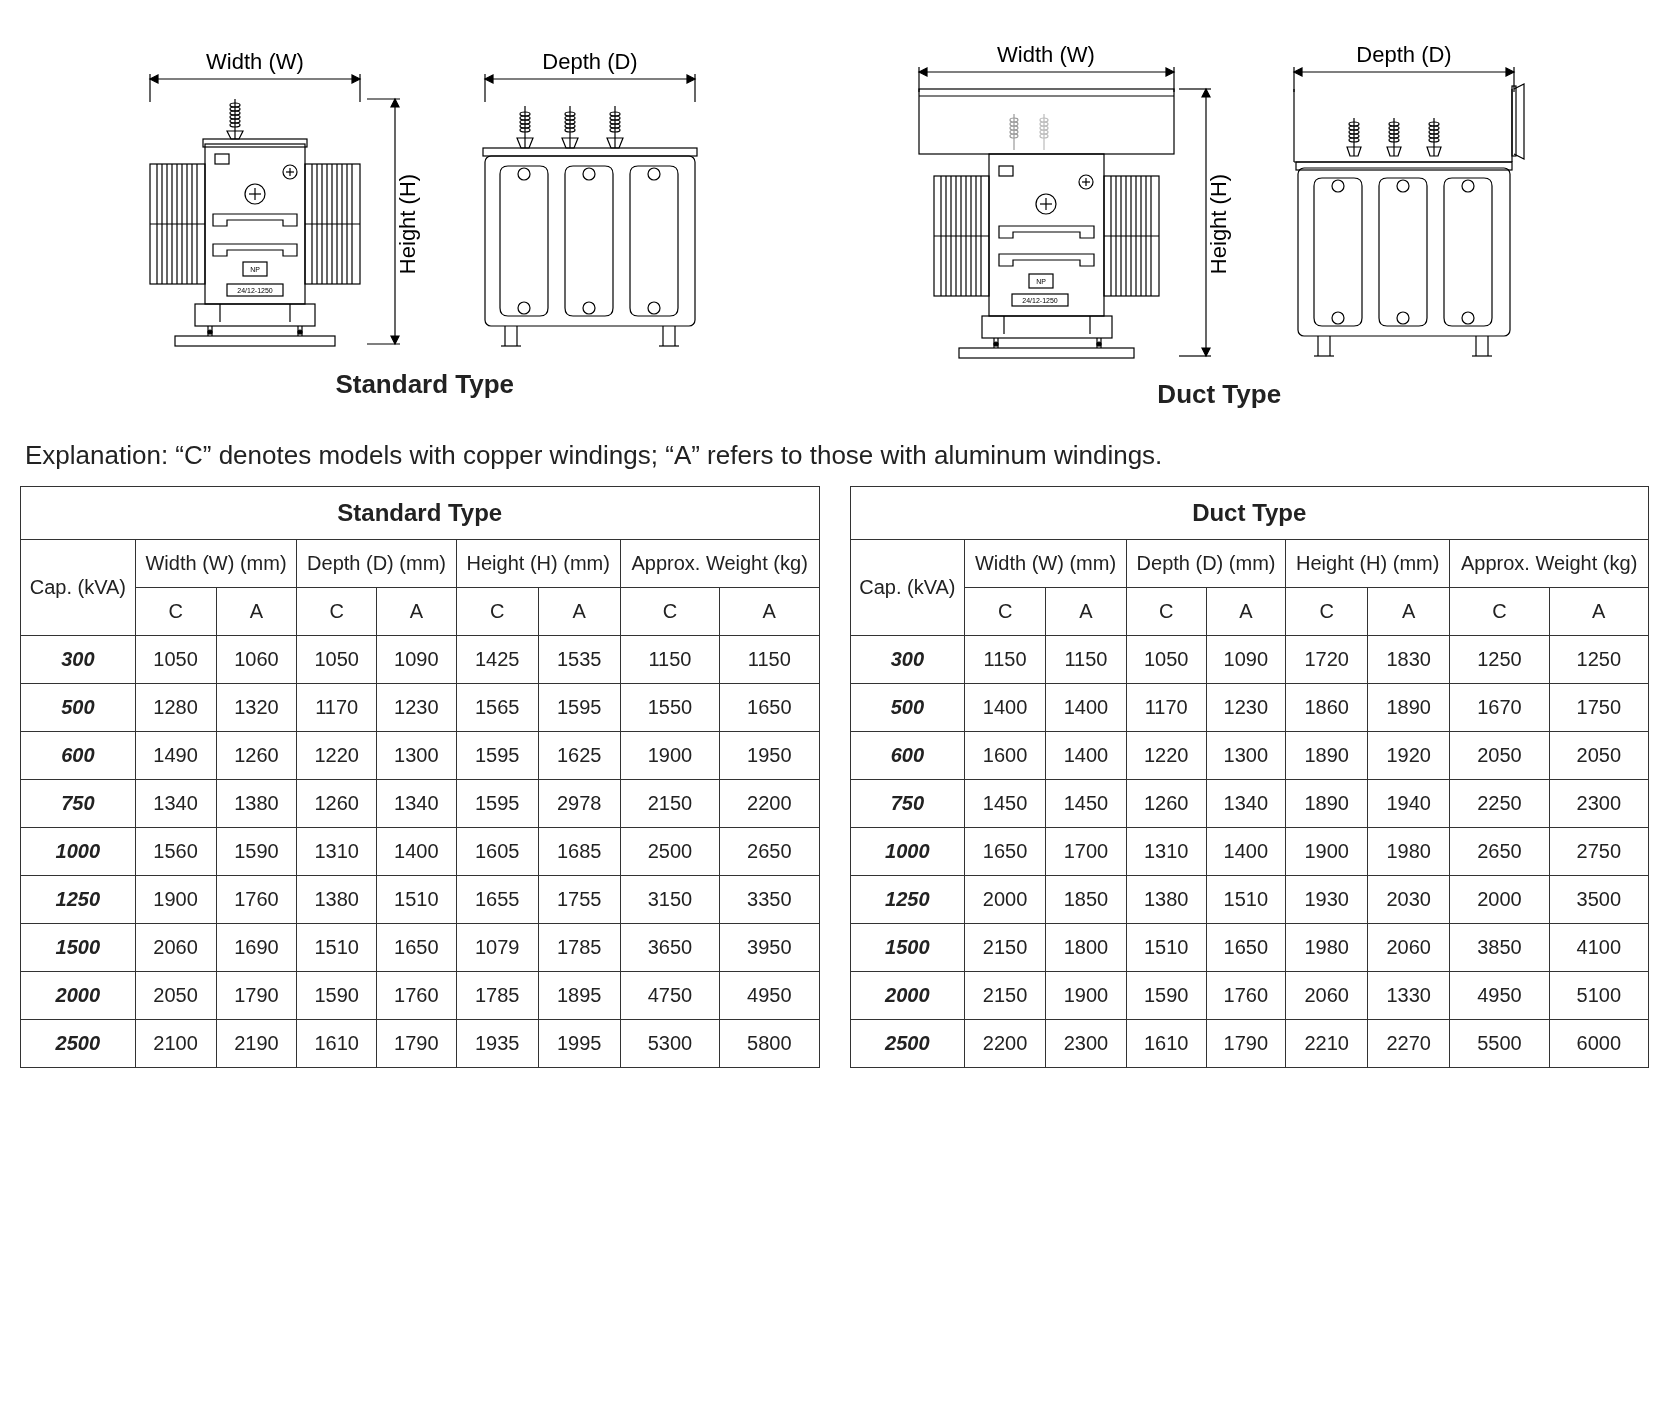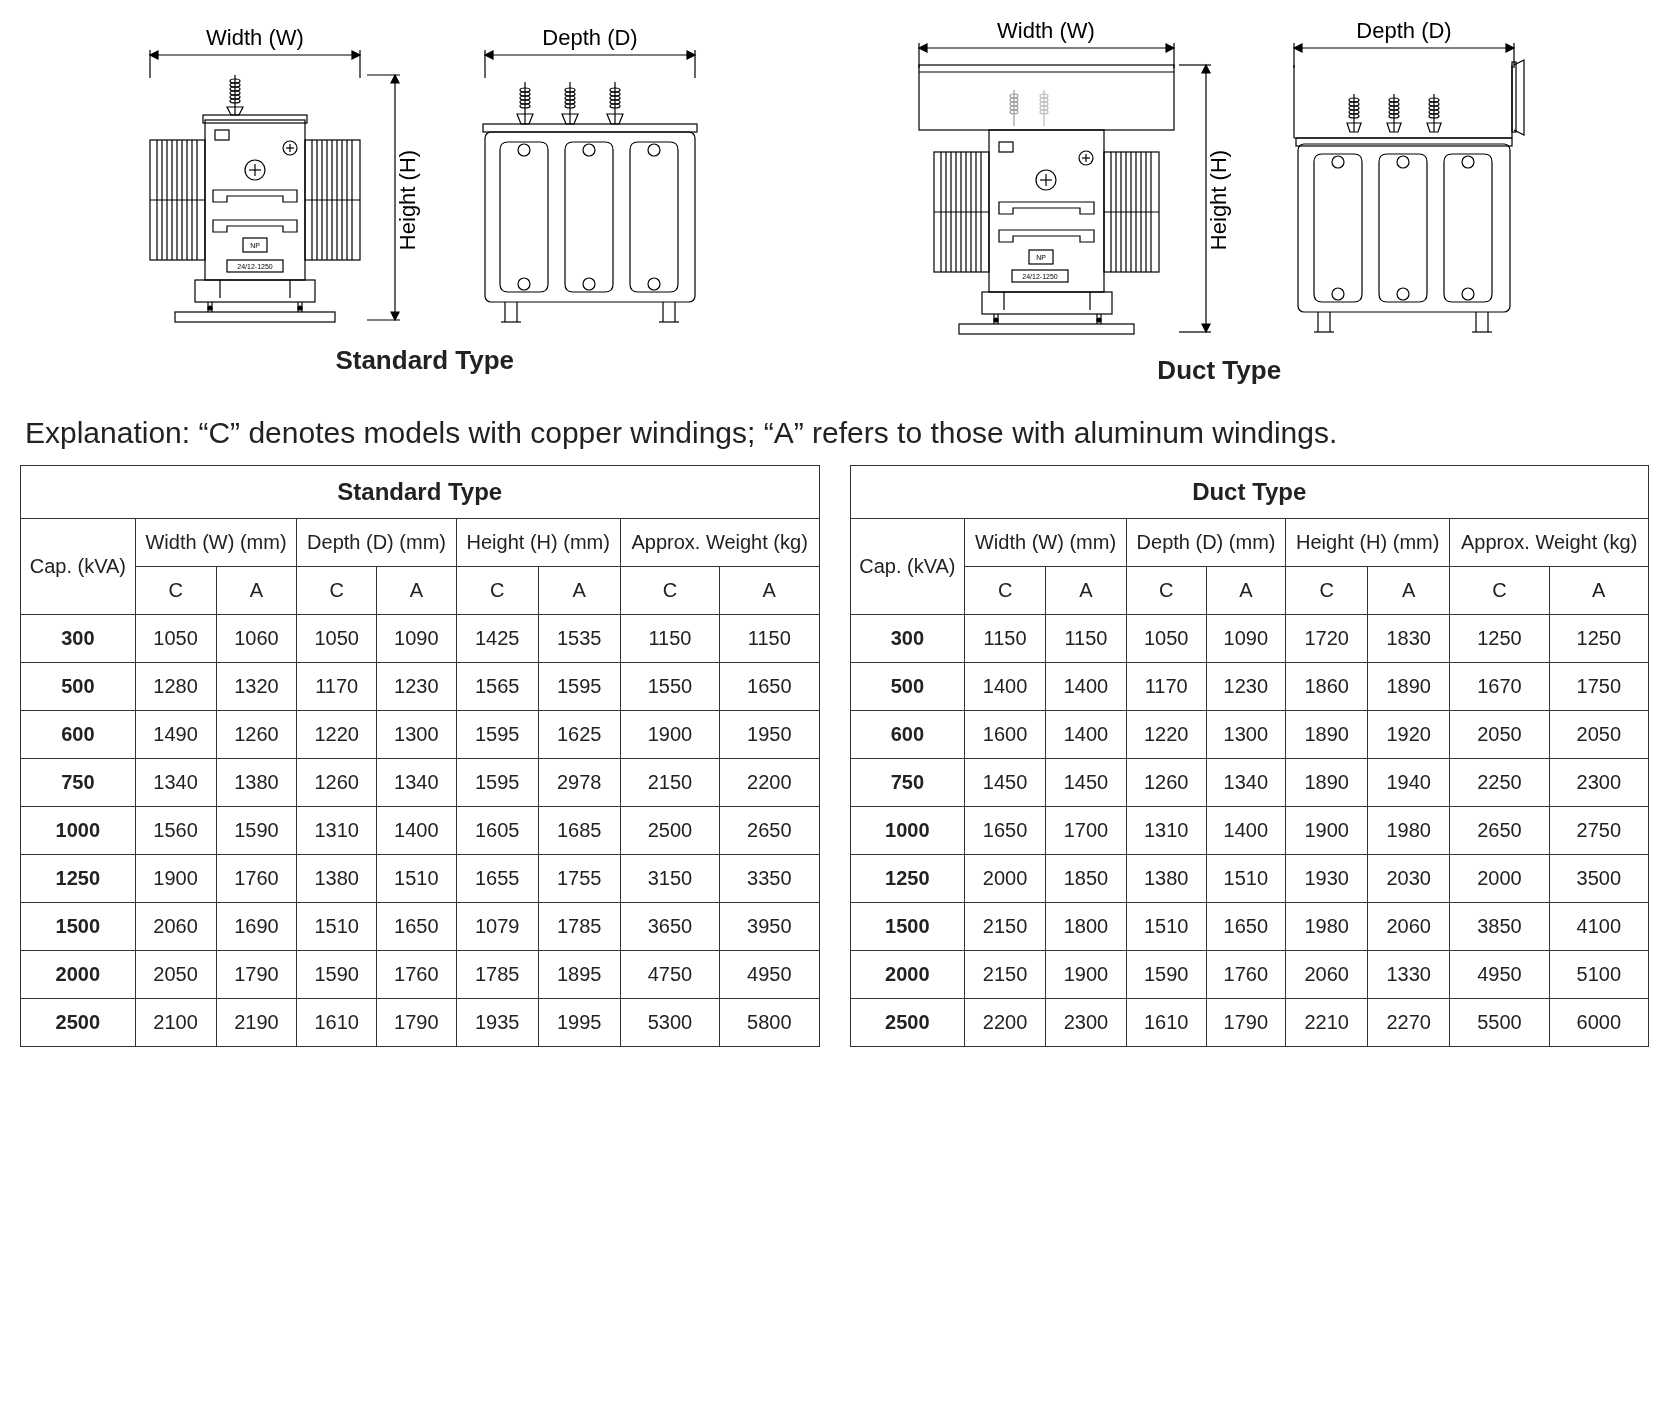--- a/index.html
+++ b/index.html
@@ -17,37 +17,38 @@
     .diagrams-container {
       display: flex;
       justify-content: space-around;
       margin-bottom: 30px;
       padding: 0 20px;
     }
     .diagram-group {
       display: flex;
       flex-direction: column;
       align-items: center;
+      margin-top: 24px;
     }
     .diagram-row {
       display: flex;
       gap: 40px;
       align-items: flex-end;
     }
     .type-label {
       font-weight: bold;
       font-size: 26px;
       margin-top: 15px;
       text-align: center;
     }
     .diagram-svg {
       display: block;
     }
     .explanation {
-      font-size: 30px;
+      font-size: 26px;
       margin-bottom: 15px;
       padding-left: 5px;
     }
     .tables-container {
       display: flex;
       gap: 30px;
     }
     .data-table {
       border-collapse: collapse;
       flex: 1;
@@ -64,20 +65,21 @@
       font-weight: bold;
       font-size: 24px;
       padding: 12px;
     }
     .data-table .col-head {
       font-weight: normal;
       text-align: center;
     }
     .data-table .cap-col {
       font-weight: bold;
+      font-style: italic;
     }
   </style>
 </head>
 <body>
 
 <div class="diagrams-container">
 
   <div class="diagram-group">
     <div class="diagram-row">
 

